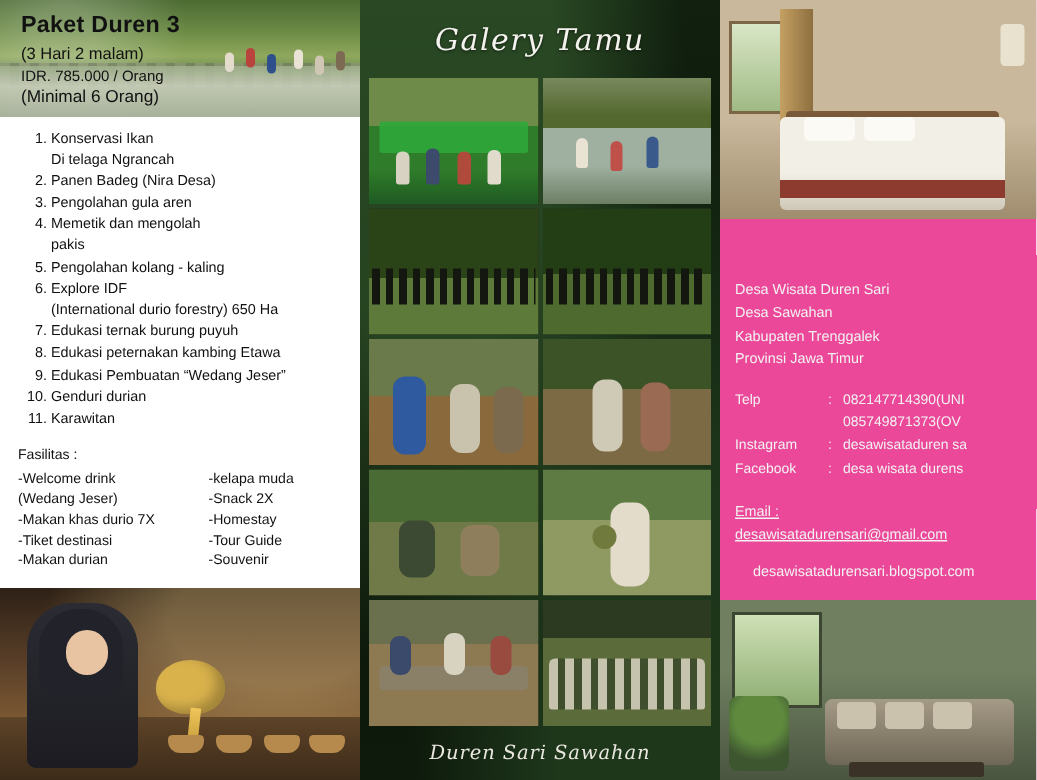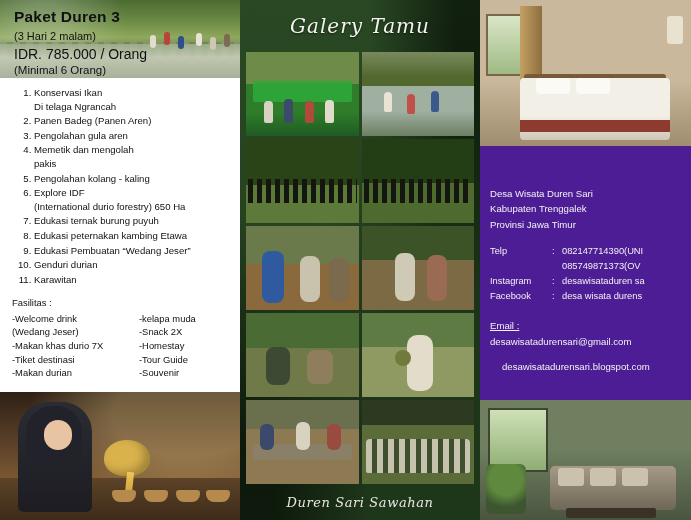--- a/index.html
+++ b/index.html
@@ -52,21 +52,21 @@
   .left-photo-top .p6 { left: 224px; bottom: 31px; background:#7c6a52; }
 
   .title-wrap {
     position: absolute; top: 8px; left: 14px; z-index: 4;
   }
   .pkg-title {
     font-size: 15.5px; font-weight: bold; color: #111;
     letter-spacing: .2px;
   }
   .pkg-sub { font-size: 11px; color: #111; margin-top: 4px; }
-  .pkg-price { font-size: 14px; color: #111; margin-top: 4px; }
+  .pkg-price { font-size: 10px; color: #111; margin-top: 4px; }
   .pkg-min { font-size: 11.5px; color: #111; margin-top: 2px; }
 
   .act-list {
     position: absolute; top: 86px; left: 12px; width: 226px;
     font-size: 9.6px; color: #111; line-height: 1.42;
   }
   .act-list ol { margin: 0; padding-left: 22px; }
   .act-list li { margin-bottom: 1px; }
   .act-list .sub { display: block; }
 
@@ -188,21 +188,21 @@
     background: linear-gradient(180deg, rgba(255,255,255,.22), rgba(255,255,255,0)); }
   .row-people { position:absolute; left:2px; right:2px; top:48%; height:28%;
     background: repeating-linear-gradient(90deg, #14170f 0 5px, rgba(0,0,0,0) 5px 9px); }
   .tarp { position:absolute; left:6%; right:6%; top:34%; height:26%;
     background:#2fa83a; opacity:.9; border-radius:2px; }
 
   
   .right {
     position: relative;
     width: 211px; height: 520px;
-    background: #4c1d95;
+    background: #ec4899;
     overflow: hidden;
   }
   .room-photo {
     position: absolute; top: 0; left: 0; width: 211px; height: 146px;
     overflow: hidden;
     background: linear-gradient(180deg, #b9a88c 0%, #9d8a6d 55%, #7b6a51 100%);
   }
   .rp-wall { position:absolute; inset:0; background: linear-gradient(180deg,#c9b89b 0 55%, #a08d6f 100%); }
   .rp-window { position:absolute; left:6px; top:14px; width:36px; height:62px;
     background: linear-gradient(180deg,#d9e6c6,#9fba84); border:2px solid #7b6647; }
@@ -224,21 +224,21 @@
     color: #f2f2f2;
   }
   .info .addr { font-size: 9.6px; line-height: 1.6; }
   .contact { margin-top: 12px; font-size: 9.3px; line-height: 1.62; }
   .crow { display: flex; }
   .clabel { width: 62px; flex: 0 0 62px; }
   .ccolon { width: 10px; flex: 0 0 10px; }
   .cval { flex: 1 1 auto; white-space: nowrap; overflow: hidden; }
   .email-block { margin-top: 14px; font-size: 9.6px; line-height: 1.6; }
   .email-block .ehead { text-decoration: underline; }
-  .email-block .eval { }
+  .email-block .eval { text-decoration: underline; }
   .web-block { margin-top: 10px; font-size: 9.6px; line-height: 1.6; }
   .web-block .wval { margin-left: 12px; }
 
   .lounge-photo {
     position: absolute; left: 0; bottom: 0; width: 211px; height: 120px;
     overflow: hidden;
     background: linear-gradient(180deg,#5c6a4c 0%, #3f4a36 100%);
   }
   .lp-wall { position:absolute; inset:0; background: linear-gradient(180deg,#6f7f60 0 40%, #4a5540 100%); }
   .lp-glass { position:absolute; left:8px; top:8px; width:60px; height:64px;
@@ -278,21 +278,21 @@
       <div class="pkg-min">(Minimal 6 Orang)</div>
     </div>
 
     <div class="act-list">
       <ol>
         <li>
           <span>Konservasi Ikan</span>
           <span class="sub">Di telaga Ngrancah</span>
         </li>
         <li>
-          <span>Panen Badeg (Panen Aren)</span>
+          <span>Panen Badeg (Nira Desa)</span>
         </li>
         <li>
           <span>Pengolahan gula aren</span>
         </li>
         <li>
           <span>Memetik dan mengolah</span>
           <span class="sub">pakis</span>
         </li>
         <li>
           <span>Pengolahan kolang - kaling</span>
@@ -437,20 +437,21 @@
       <div class="rp-bed"></div>
       <div class="rp-pillow rp-p1"></div>
       <div class="rp-pillow rp-p2"></div>
       <div class="rp-runner"></div>
       <div class="rp-lamp"></div>
     </div>
 
     <div class="info">
       <div class="addr">
         <div>Desa Wisata Duren Sari</div>
+        <div>Desa Sawahan</div>
         <div>Kabupaten Trenggalek</div>
         <div>Provinsi Jawa Timur</div>
       </div>
 
       <div class="contact">
         <div class="crow">
           <span class="clabel">Telp</span>
           <span class="ccolon">:</span>
           <span class="cval">082147714390(UNI</span>
         </div>

